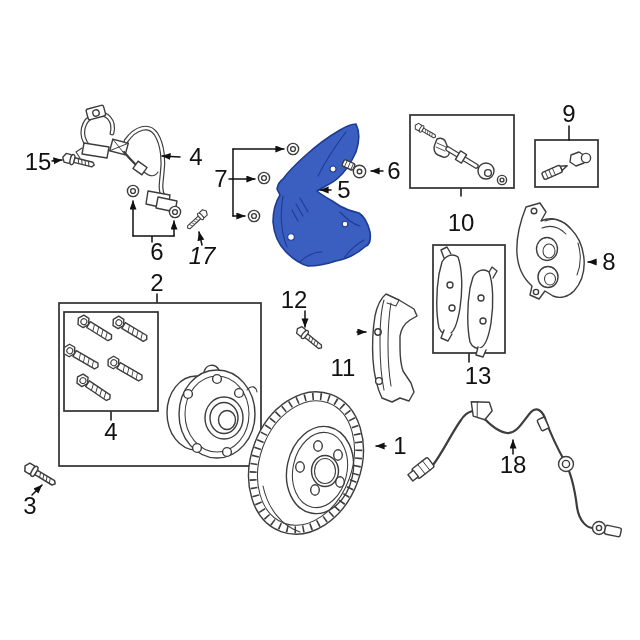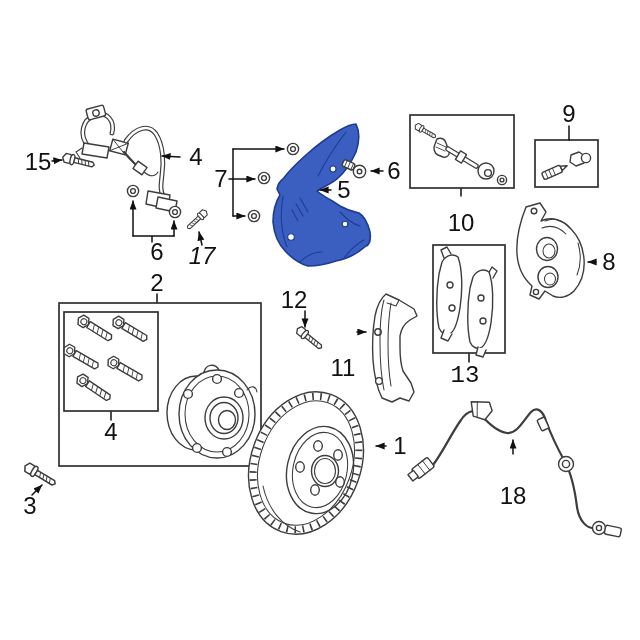--- a/index.html
+++ b/index.html
@@ -293,19 +293,19 @@
   <div class="callout" style="left:30px;top:506px;">3</div>
   <div class="callout" style="left:111px;top:432px;">4</div>
   <div class="callout" style="left:344px;top:190px;">5</div>
   <div class="callout" style="left:394px;top:171px;">6</div>
   <div class="callout" style="left:221px;top:179px;">7</div>
   <div class="callout" style="left:609px;top:262px;">8</div>
   <div class="callout" style="left:569px;top:114px;">9</div>
   <div class="callout" style="left:461px;top:223px;">10</div>
   <div class="callout" style="left:343px;top:332px;margin-top:36px;">11</div>
   <div class="callout" style="left:294px;top:300px;">12</div>
-  <div class="callout" style="left:465px;top:376px;font-family:Liberation Mono, monospace;">13</div>
+  <div class="callout" style="left:478px;top:376px;">13</div>
   <div class="callout" style="left:196px;top:157px;">4</div>
   <div class="callout" style="left:38px;top:162px;text-align:center;">15</div>
   <div class="callout" style="left:157px;top:252px;">6</div>
   <div class="callout" style="left:202px;top:256px;font-style:italic;">17</div>
-  <div class="callout" style="left:513px;top:465px;margin-top:31px;">18</div>
+  <div class="callout" style="left:513px;top:465px;">18</div>
 </div>
 
 </body></html>

